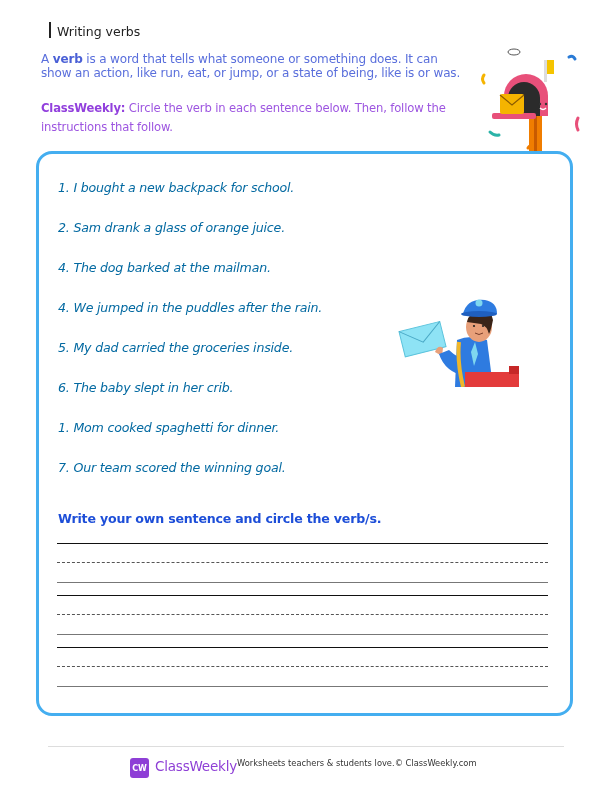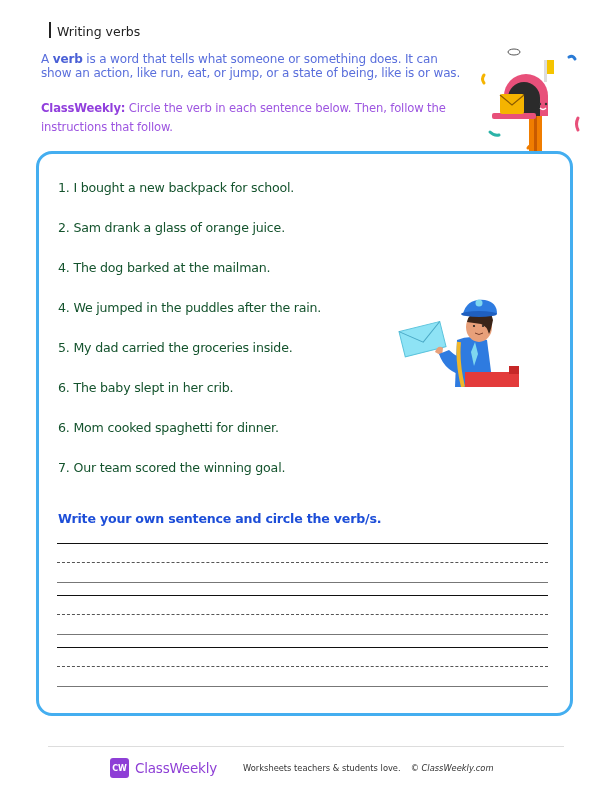--- a/index.html
+++ b/index.html
@@ -8,34 +8,34 @@
   .title { font-size: 15px; font-weight: bold; color: #1a1a1a; letter-spacing: -0.2px; }
   .sep { display: inline-block; width: 2px; height: 16px; background: #222; margin: 0 6px 0 8px; position: relative; top: 2px; }
   .subtitle { font-size: 12.5px; color: #222; }
   .intro { position: absolute; left: 41px; top: 52px; width: 420px; font-size: 12px; line-height: 14px; color: #5a6fdc; letter-spacing: -0.15px; }
   .intro b { font-weight: bold; color: #4a60d6; }
   .instr { position: absolute; left: 41px; top: 99px; width: 420px; font-size: 11.6px; line-height: 19px; color: #9d55e0; letter-spacing: -0.15px; }
   .instr b { font-weight: bold; color: #9240dd; }
   .mailbox { position: absolute; left: 470px; top: 38px; width: 130px; height: 118px; }
   .card { position: absolute; left: 36px; top: 151px; width: 537px; height: 565px; border: 3px solid #44aef0; border-radius: 16px; box-sizing: border-box; background: #fff; }
   .sentences { position: absolute; left: 58px; top: 178px; margin: 0; padding: 0; list-style: none; }
-  .sentences li { font-size: 12.6px; color: #14532d; height: 40px; line-height: 20px; letter-spacing: -0.2px; }
+  .sentences li { font-size: 12.6px; color: #0369a1; height: 40px; line-height: 20px; letter-spacing: -0.2px; font-style: italic; }
   .mailman { position: absolute; left: 395px; top: 292px; width: 135px; height: 95px; }
   .prompt { position: absolute; left: 58px; top: 511px; font-size: 12.6px; font-weight: bold; color: #1d4ed8; letter-spacing: -0.2px; }
   .lines { position: absolute; left: 57px; top: 543px; width: 491px; }
   .line-set { position: relative; height: 52px; }
   .l-top { position: absolute; left: 0; right: 0; top: 0; border-top: 1.2px solid #111; }
   .l-mid { position: absolute; left: 0; right: 0; top: 19px; border-top: 1.2px dashed #555; }
   .l-bot { position: absolute; left: 0; right: 0; top: 39px; border-top: 1.6px solid #777; }
   .footer-div { position: absolute; left: 48px; top: 746px; width: 516px; border-top: 1px solid #dddddd; }
-  .footer { position: absolute; left: 110px; top: 758px; display: flex; align-items: center; }
+  .footer { position: absolute; left: 130px; top: 758px; display: flex; }
   .cw-logo { width: 19px; height: 20px; background: #8e3fd6; border-radius: 3px; color: #fff; font-size: 8px; font-weight: bold; display: flex; align-items: center; justify-content: center; }
   .brand { font-size: 13.5px; font-weight: normal; color: #8e3fd6; margin-left: 6px; letter-spacing: -0.2px; }
-  .tagline { font-size: 8.3px; color: #333; margin-left: 26px; }
-  .copyright { font-size: 8.3px; color: #333; margin-left: 10px; font-style: italic; }
+  .tagline { font-size: 8.3px; color: #333; }
+  .copyright { font-size: 8.3px; color: #333; margin-left: 0; }
 </style>
 </head>
 <body>
 
 <div class="header">
   <span class="sep"></span>
   <span class="subtitle">Writing verbs</span>
 </div>
 
 <div class="intro"><span>A </span><b>verb</b><span> is a word that tells what someone or something does. It can show an action, like run, eat, or jump, or a state of being, like is or was.</span></div>
@@ -66,21 +66,21 @@
 
 <div class="card"></div>
 
 <ol class="sentences">
   <li>1. I bought a new backpack for school.</li>
   <li>2. Sam drank a glass of orange juice.</li>
   <li>4. The dog barked at the mailman.</li>
   <li>4. We jumped in the puddles after the rain.</li>
   <li>5. My dad carried the groceries inside.</li>
   <li>6. The baby slept in her crib.</li>
-  <li>6. Mom cooked spaghetti for dinner.</li>
+  <li>1. Mom cooked spaghetti for dinner.</li>
   <li>7. Our team scored the winning goal.</li>
 </ol>
 
 <svg class="mailman" viewBox="0 0 135 95">
   <g transform="rotate(-14 28 45)">
     <rect x="6" y="34" width="42" height="26" fill="#8ee3f5" stroke="#5bc3dc" stroke-width="1"></rect>
     <path d="M6 34 L27 50 L48 34" stroke="#4aa9c6" stroke-width="1" fill="none"></path>
   </g>
   <path d="M40 60 q3 -8 8 -4 l-1 8 z" fill="#e8a07a"></path>
   <path d="M44 62 q6 18 26 22 l6 -14 q-14 -4 -22 -12 z" fill="#2e7be0"></path>

